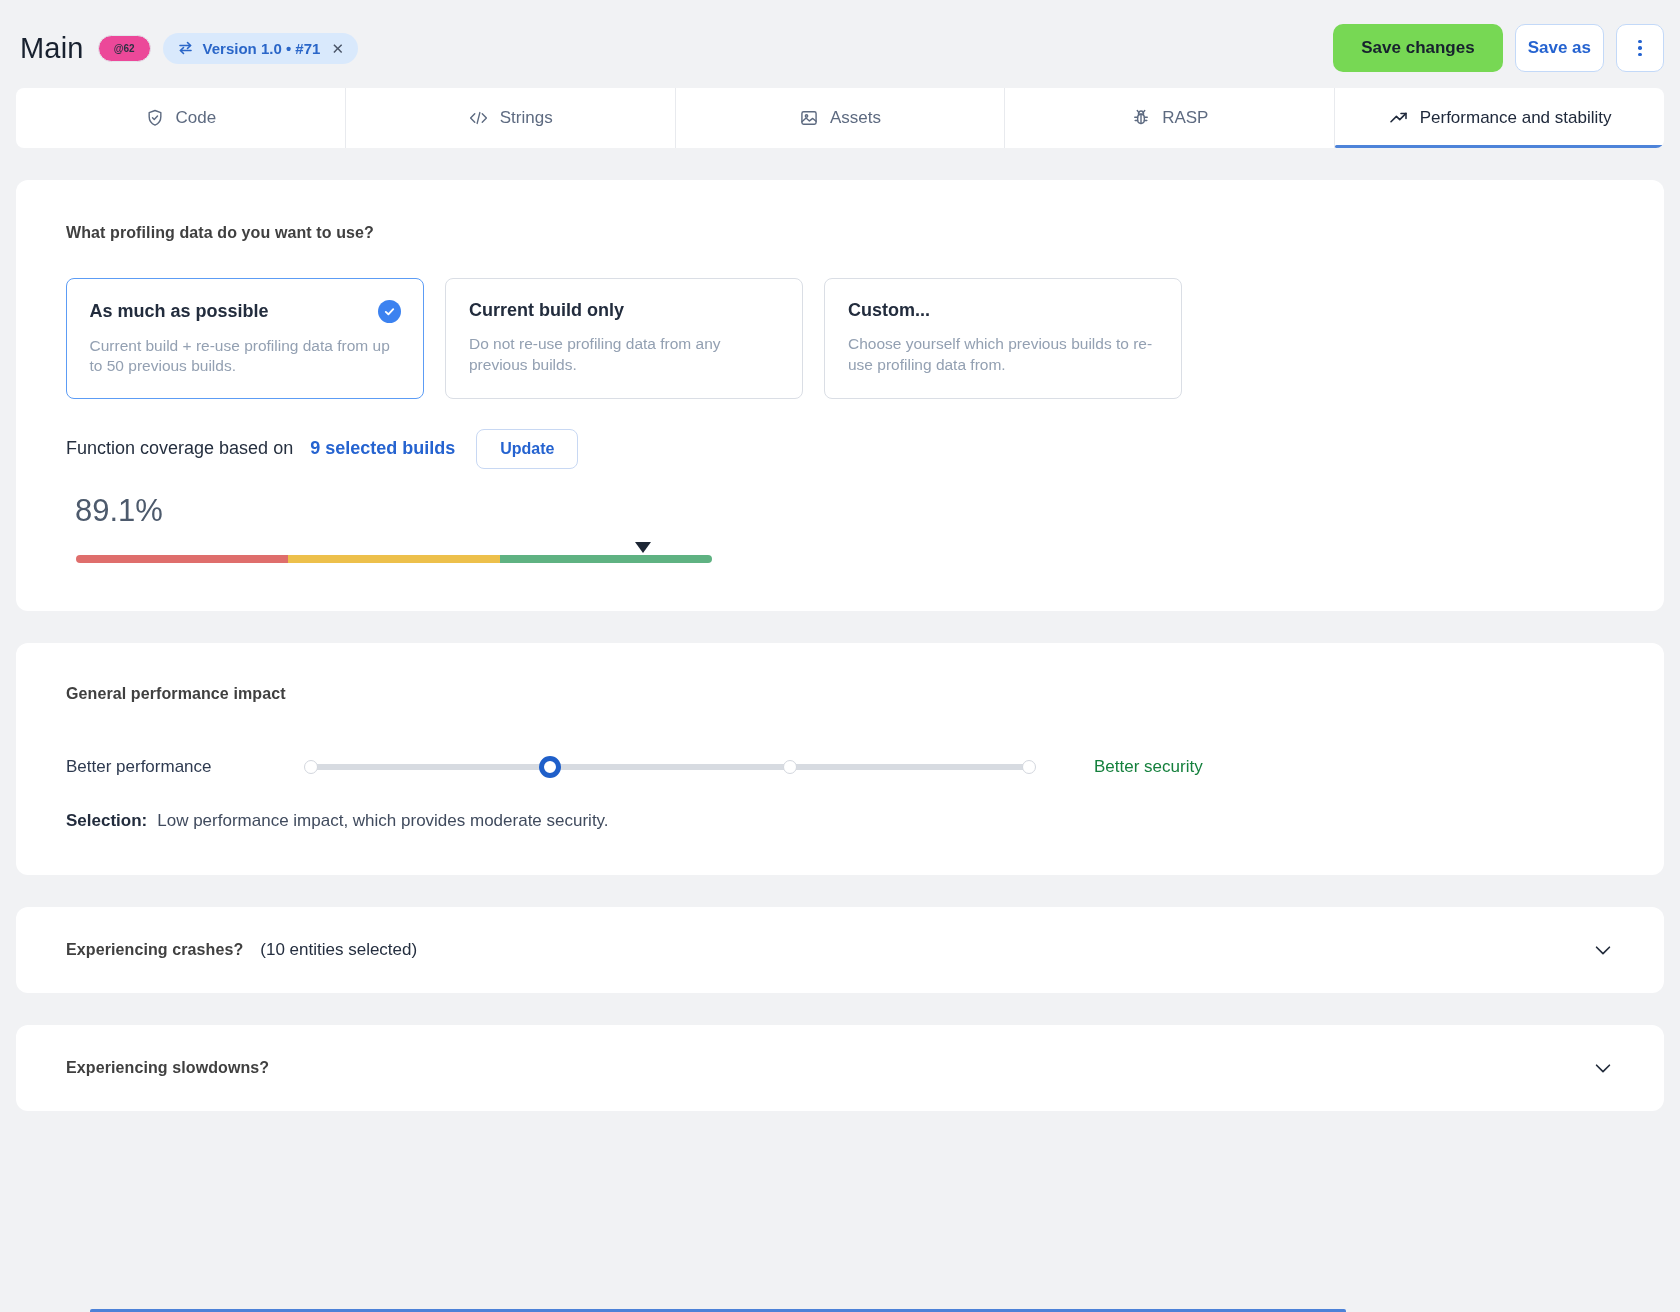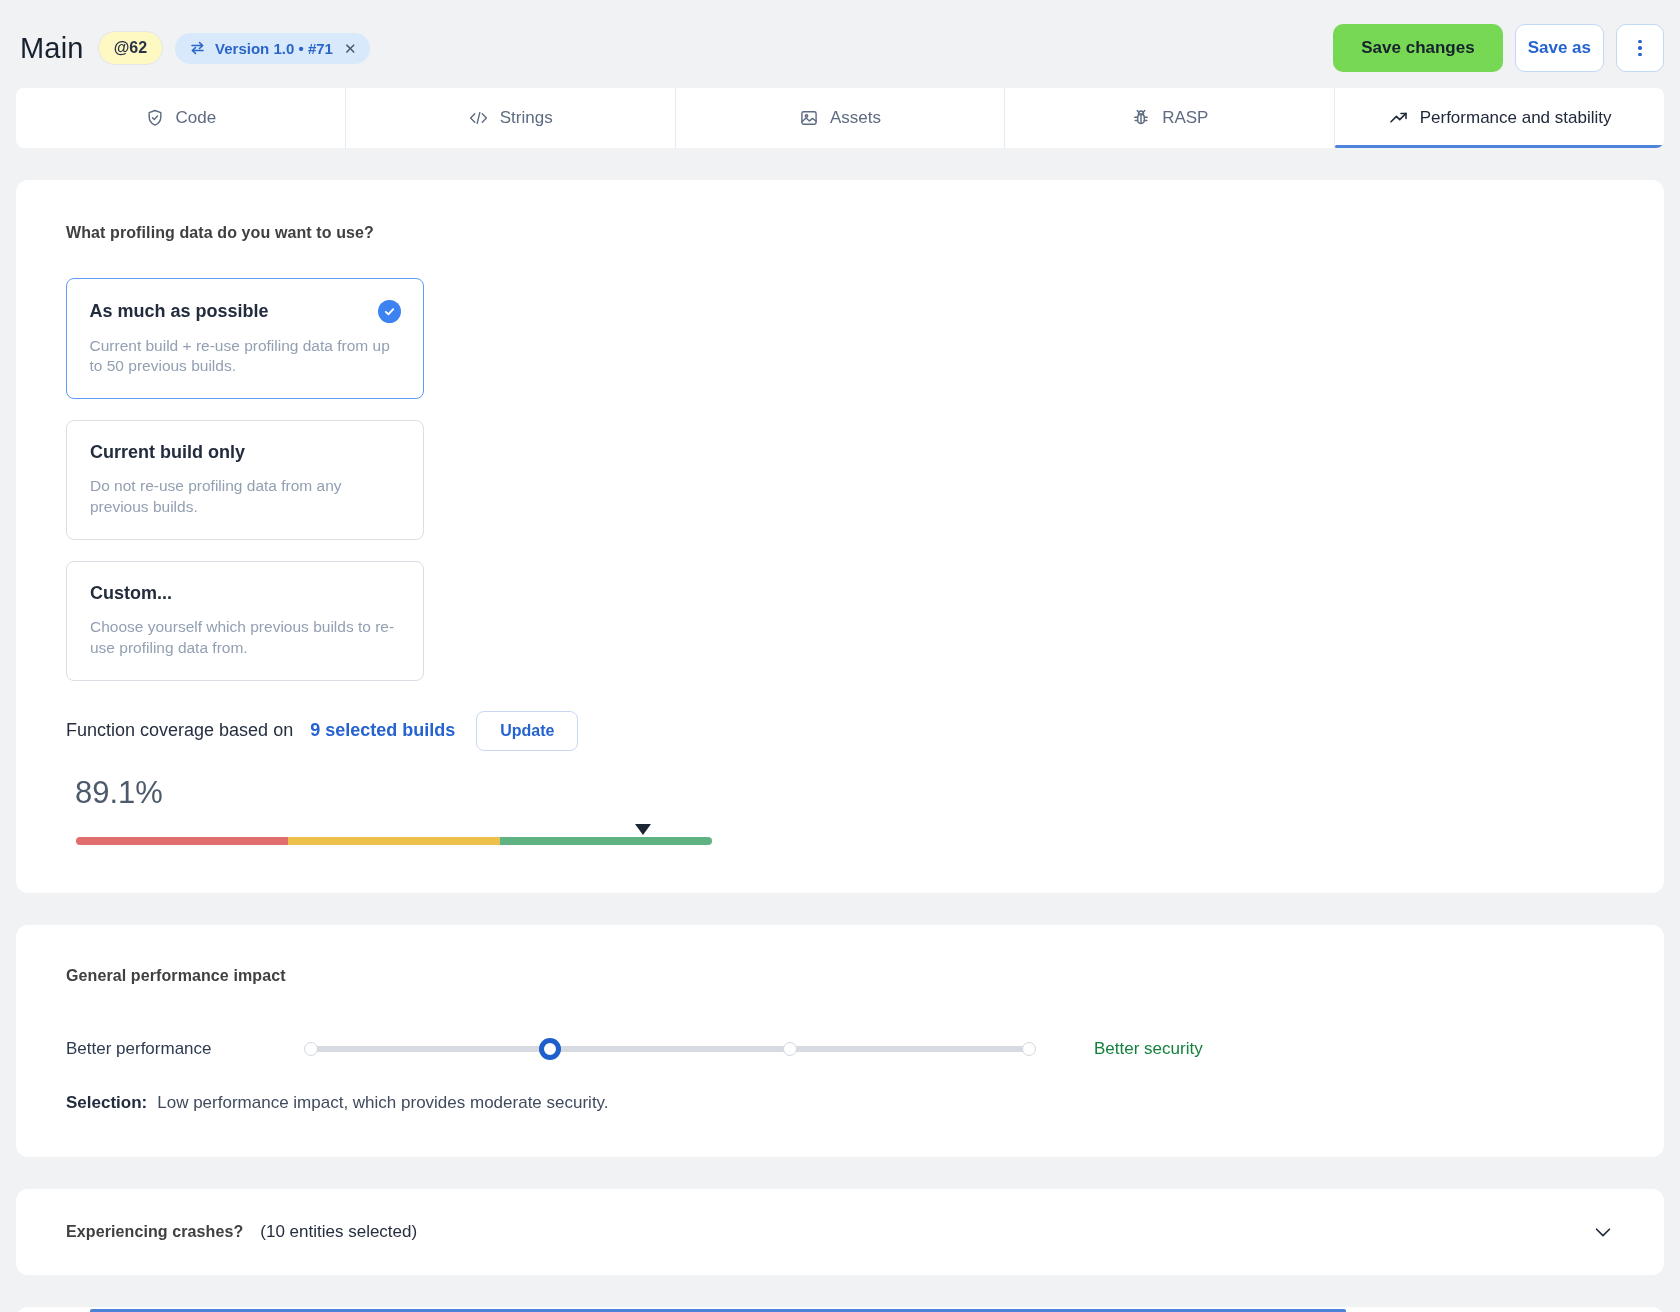--- a/index.html
+++ b/index.html
@@ -9,22 +9,22 @@
     background:#f1f2f4;
     color:#202a3c;
     position:relative;
     overflow:hidden;
   }
 
   
   .header { display:flex; align-items:center; padding:20px 16px 0 20px; height:76px; }
   .page-title { font-size:29px; font-weight:500; color:#18212f; letter-spacing:.2px; }
   .rev-badge {
-    margin-left:14px; background:#fef9c3; border:1px solid #e3e6eb; border-radius:999px;
-    padding:7px 15px; font-size:16px; font-weight:700; color:#2a3342;
+    margin-left:14px; background:#ec4899; border:1px solid #e3e6eb; border-radius:999px;
+    padding:7px 15px; font-size:10px; font-weight:700; color:#2a3342;
   }
   .version-badge {
     margin-left:12px; display:flex; align-items:center; gap:9px;
     background:#d9e9fc; border-radius:999px; padding:7px 14px;
     font-size:15px; font-weight:600; color:#2a66c8; cursor:pointer;
   }
   .version-badge svg { display:block; }
   .badge-close { color:#4a5568; font-size:15px; line-height:1; margin-left:2px; cursor:pointer; font-weight:400; }
   .header-spacer { flex:1; }
   .btn { border:none; border-radius:10px; height:48px; font-family:inherit; font-size:17px; font-weight:700; cursor:pointer; }
@@ -49,21 +49,21 @@
   .tab.active::after {
     content:""; position:absolute; left:0; right:0; bottom:0; height:3px;
     background:#4d83d9; border-radius:2px;
   }
 
   
   .card { background:#fff; border-radius:12px; margin:32px 16px 0 16px; }
   .card h2 { font-size:16px; font-weight:600; color:#404040; letter-spacing:.1px; }
 
   .card-profiling { padding:44px 50px 42px 50px; }
-  .options { display:flex; gap:21px; margin-top:36px;flex-direction:column; }
+  .options { display:flex; gap:21px; margin-top:36px; }
   .option {
     width:358px; border:1px solid #dadee5; border-radius:8px; padding:21px 23px; cursor:pointer;
     background:#fff;
   }
   .option.selected { border:1.5px solid #5c9cf5; padding:20.5px 22.5px; }
   .option-title-row { display:flex; align-items:center; justify-content:space-between; }
   .option-title { font-size:18px; font-weight:600; color:#222c3d; }
   .check-badge { width:23px; height:23px; border-radius:50%; background:#3c82f0; display:flex; align-items:center; justify-content:center; }
   .option-desc { margin-top:13px; font-size:15.5px; line-height:1.35; color:#93a0b2; }
 

